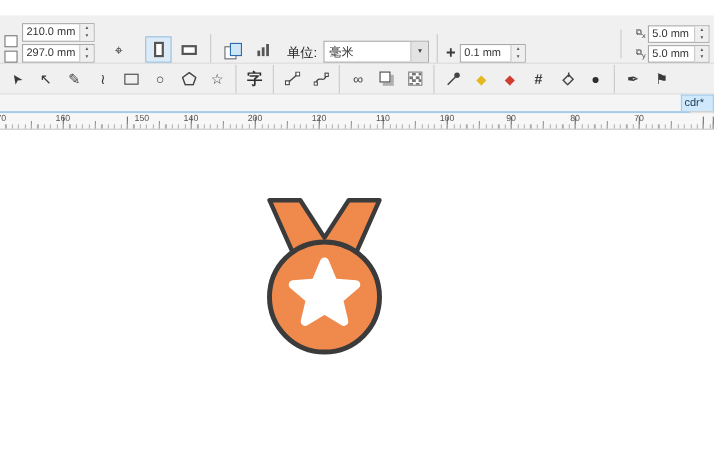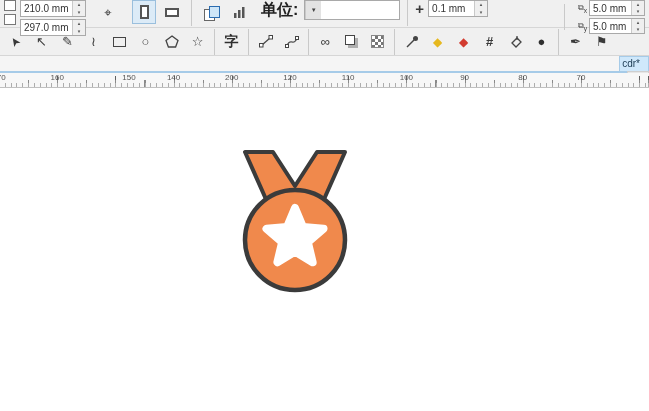--- a/index.html
+++ b/index.html
@@ -1,39 +1,39 @@
 <!DOCTYPE html>
 <html><head>
 <meta charset="utf-8">
 <style>
   * { box-sizing: border-box; margin: 0; padding: 0; }
   html,body { width: 649px; height: 411px; overflow: hidden; }
   body { font-family: "Liberation Sans", "DejaVu Sans", sans-serif; font-size: 11px; color: #333; background: #fff; }
 
   
-  .propbar { height: 28px; background: #f0f0f0; border-bottom: 1px solid #d6d6d6;
-             display: flex; align-items: flex-start; padding: 0 4px; gap: 4px; }
+  .propbar { height: 44px; background: #f0f0f0; border-bottom: 1px solid #d6d6d6;
+             display: flex; align-items: flex-end; padding: 0 4px; gap: 4px; margin-top: 14px; }
   .icon-stack { display: flex; flex-direction: column; gap: 3px; align-items: center; }
   .mini-icon { width: 12px; height: 11px; border: 1px solid #777; background: #fff; display: inline-block; }
   .stack { display: flex; flex-direction: column; gap: 2px; }
   .num-input { display: flex; width: 66px; height: 17px; border: 1px solid #a9a9a9; background: #fff; align-items: stretch; }
   .num-input .val { flex: 1; font-size: 10px; line-height: 15px; padding-left: 3px; white-space: nowrap; overflow: hidden; }
   .spin { width: 13px; display: flex; flex-direction: column; border-left: 1px solid #c9c9c9; background: #efefef; }
   .spin i { flex: 1; font-style: normal; font-size: 5px; line-height: 7px; text-align: center; color: #555; cursor: default; }
   .tbtn { min-width: 24px; height: 24px; display: flex; align-items: center; justify-content: center;
           background: transparent; border: 1px solid transparent; }
   .tbtn.active { background: #dcebf7; border-color: #9abfdd; }
   .sep { width: 1px; height: 26px; background: #c9c9c9; margin: 0 3px; flex: none; }
   .glyph { font-size: 13px; color: #3a3a3a; line-height: 1; }
   .rect-v { width: 9px; height: 14px; border: 2px solid #555; display: inline-block; background:#fff; }
   .rect-h { width: 14px; height: 9px; border: 2px solid #555; display: inline-block; background:#fff; }
   .icon-pages { position: relative; width: 14px; height: 13px; display: inline-block; }
   .icon-pages::before { content:""; position:absolute; left:0; top:3px; width:9px; height:10px; border:1px solid #666; background:#fff; }
   .icon-pages::after  { content:""; position:absolute; left:5px; top:0; width:9px; height:10px; border:1px solid #2b6cb0; background:#cfe6f7; }
-  .units-label { font-size: 16px; color: #222; margin: 0 2px 0 6px; white-space: nowrap; font-weight: bold; }
+  .units-label { font-size: 12px; color: #222; margin: 0 2px 0 6px; white-space: nowrap; }
   .dropdown { display: flex; width: 96px; height: 20px; border: 1px solid #a9a9a9; background: #fff; align-items: center; }
   .dropdown .dd-val { flex: 1; padding-left: 4px; font-size: 11px; }
   .dropdown .dd-arrow { width: 16px; height: 100%; background: #e3e3e3; border-left: 1px solid #c9c9c9;
                         display: flex; align-items: center; justify-content: center; font-size: 6px; color: #444; }
   .plus-glyph { font-weight: 700; font-size: 15px; color: #3a3a3a; }
   .dup-row { display: flex; align-items: center; gap: 2px; }
   .dup-icon { font-size: 8px; color: #444; width: 16px; text-align: right; }
   .right-block { margin-left: auto; display: flex; align-items: center; gap: 3px; }
 
   
@@ -122,20 +122,21 @@
   <button class="tbtn">
     <svg width="13" height="13">
       <rect x="1" y="7" width="2.5" height="5" fill="#555"></rect>
       <rect x="5" y="4" width="2.5" height="8" fill="#555"></rect>
       <rect x="9" y="1" width="2.5" height="11" fill="#555"></rect>
     </svg>
   </button>
 
   <span class="units-label">单位:</span>
   <div class="dropdown">
+    <span class="dd-val">毫米</span>
     <span class="dd-arrow">▼</span>
   </div>
 
   <span class="sep"></span>
 
   <span class="plus-glyph">+</span>
   <div class="num-input" style="width:60px;">
     <span class="val">0.1 mm</span>
     <span class="spin">
         <i>▴</i>

